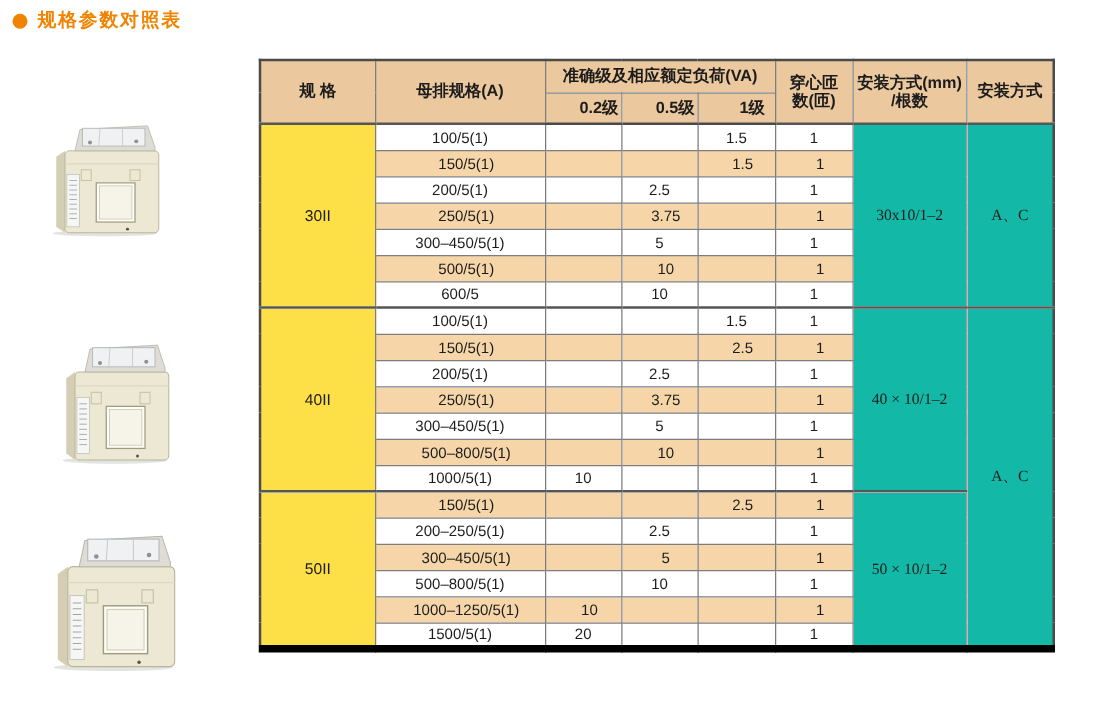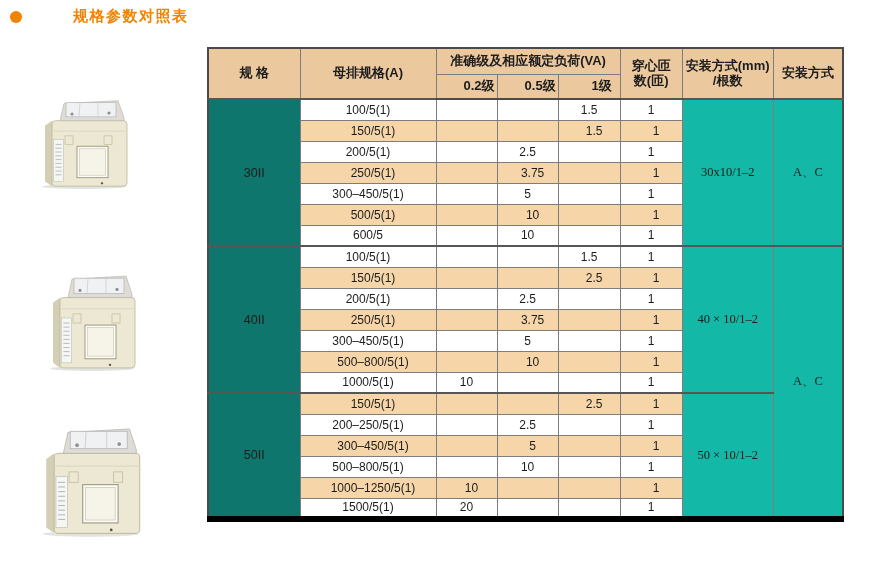--- a/index.html
+++ b/index.html
@@ -20,21 +20,21 @@
   }
   .title-row{
     position:absolute;left:10px;top:7px;
     display:flex;align-items:center;gap:8px;
   }
   .bullet{
     width:12px;height:12px;border-radius:50%;
     background:var(--orange);flex:0 0 auto;
   }
   .title-text{
-    color:var(--orange);font-size:15px;font-weight:bold;letter-spacing:1.5px;margin-left:43px;
+    color:var(--orange);font-size:15px;font-weight:bold;letter-spacing:1.5px;
   }
   .product{position:absolute;}
   table.spec-table{
     position:absolute;left:207px;top:47px;
     border-collapse:collapse;table-layout:fixed;
     border:2px solid var(--outline);
     border-bottom:6px solid #000000;
   }
   .spec-table th,.spec-table td{
     border:1px solid var(--grid);
@@ -46,21 +46,21 @@
     background:var(--header-bg);
     font-size:13px;font-weight:bold;line-height:1.15;
   }
   .spec-table thead tr.h1 th{height:26px;}
   .spec-table thead tr.h2 th{height:25px;padding-left:27px;}
   .spec-table thead tr.h2 th{border-bottom:2px solid var(--outline);}
   .spec-table tbody td{height:21px;font-size:12px;}
   .spec-table tbody td.hl{background:var(--hl-bg);padding-left:12px;}
   .spec-table tbody tr.group-start td{border-top:2px solid #565656;}
   .spec-table tbody td.merged{font-size:12.5px;background:#14b8a6;font-family:Liberation Serif, serif;}
-  .spec-table tbody td.spec-cell{font-size:12.5px;background:#0f766e;}
+  .spec-table tbody td.spec-cell{font-size:12.5px;background:#fde047;}
   svg.defs{position:absolute;width:0;height:0;}
 </style>
 </head>
 <body>
 
 <svg class="defs" aria-hidden="true">
   <defs>
     <symbol id="ct-sym" viewBox="0 0 100 100">
       <ellipse cx="48" cy="96.5" rx="42" ry="2.5" fill="#e3e3e0"></ellipse>
       <polygon points="9,32 16,27 16,96 9,91" fill="#d4cfb4"></polygon>

